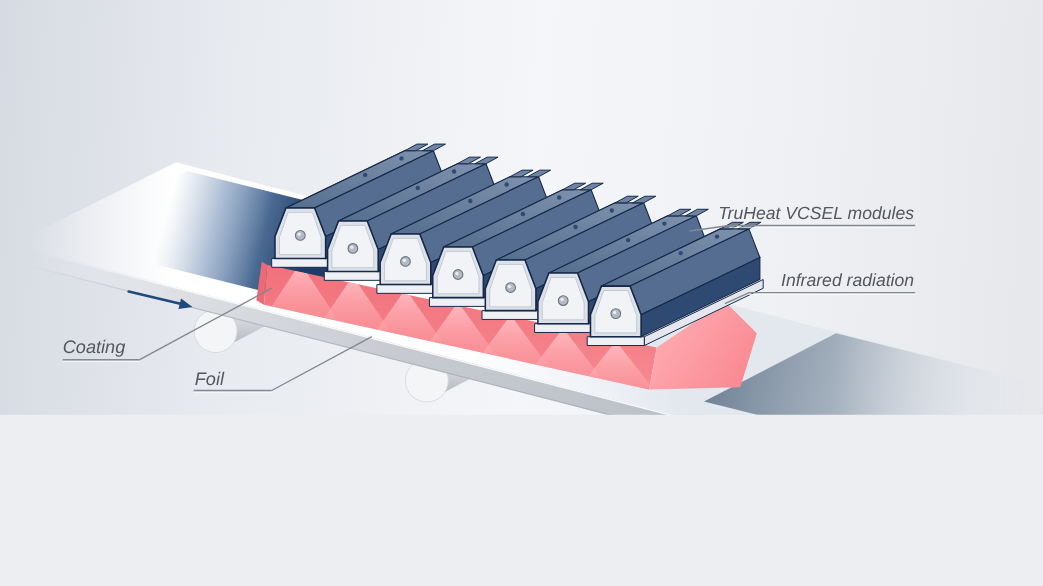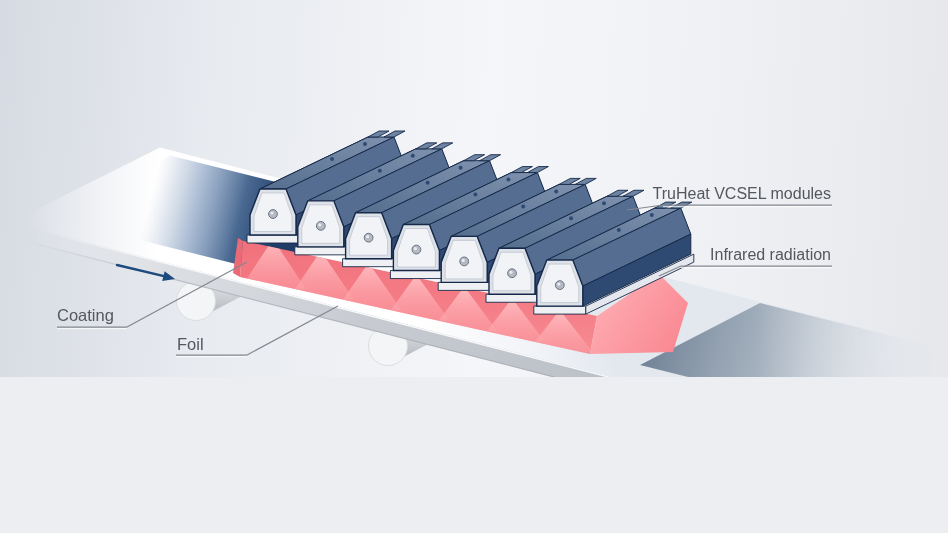--- a/index.html
+++ b/index.html
@@ -1,17 +1,17 @@
 <!DOCTYPE html>
 <html><head>
 <meta charset="utf-8">
 <style>
   html,body{margin:0;padding:0;background:#eceef2;}
   #stage{width:948px;height:377px;position:relative;overflow:hidden;
-         font-family:"Liberation Sans",sans-serif;}
+         font-family:"Liberation Sans",sans-serif;font-style:italic;}
   svg{display:block;}
   text{font-family:"Liberation Sans",sans-serif;}
 </style>
 </head>
 <body>
 
 <div id="stage">
 <svg id="scene" width="948" height="533" viewBox="0 0 948 533">
   <defs>
     <linearGradient id="bgGrad" x1="0" y1="0" x2="948" y2="60" gradientUnits="userSpaceOnUse">

